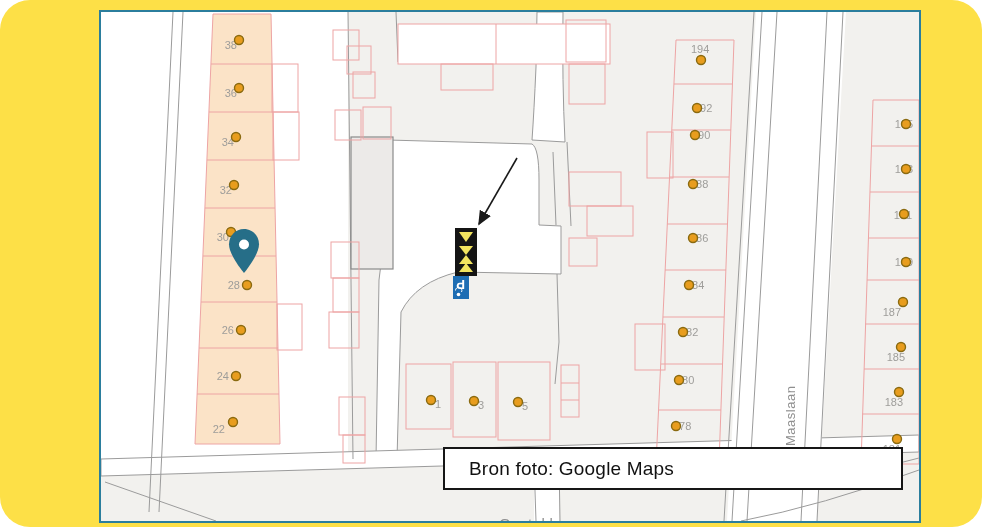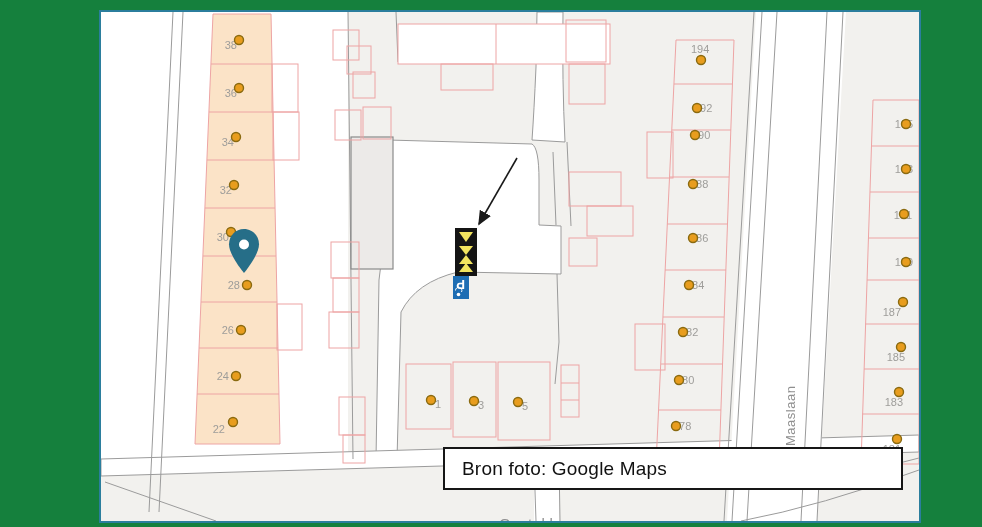--- a/index.html
+++ b/index.html
@@ -1,23 +1,23 @@
 <!DOCTYPE html>
 <html><head>
 <meta charset="utf-8">
 <style>
   html,body{margin:0;padding:0;background:#ffffff;}
-  .page{position:relative;width:982px;height:527px;background:#15803d;overflow:hidden;
-        font-family:"Liberation Sans",sans-serif;}
+  .page{position:relative;width:982px;height:527px;background:#fde047;overflow:hidden;
+        font-family:"Liberation Sans",sans-serif;border-radius:30px;}
   .map-frame{position:absolute;left:99px;top:10px;width:818px;height:509px;
              border:2px solid #2b7e9d;box-sizing:content-box;background:#f2f1ee;overflow:hidden;}
   .map-frame svg{display:block;}
   .caption-box{position:absolute;left:443px;top:447px;width:460px;height:43px;
                background:#ffffff;border:2px solid #161616;box-sizing:border-box;
-               display:flex;align-items:center;padding-left:17px;z-index:6;}
+               display:flex;align-items:center;padding-left:24px;z-index:6;}
   .caption-box span{font-size:19px;color:#111;letter-spacing:.2px;}
   text{font-family:"Liberation Sans",sans-serif;}
   .hn{font-size:11px;fill:#9e9d9a;}
   .street{font-size:13px;fill:#8f8f8f;letter-spacing:.5px;}
 </style>
 </head>
 <body>
 
 <div class="page">
 

